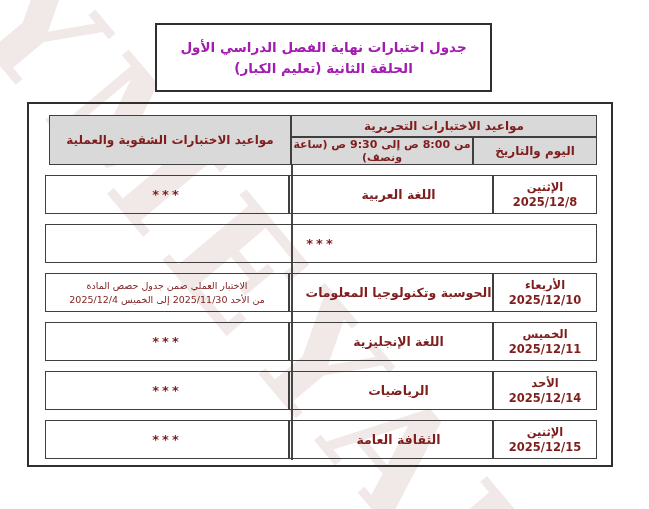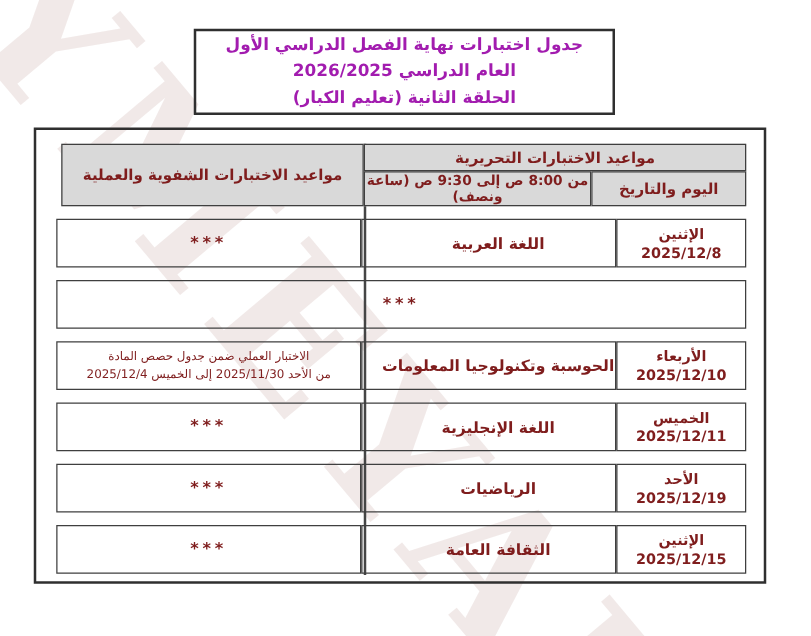--- a/index.html
+++ b/index.html
@@ -176,21 +176,20 @@
 </style>
 </head>
 <body>
 
 <div class="page">
 
   <div class="watermark">YMEYAU</div>
 
   <div class="title-box">
     <div class="title-line">جدول اختبارات نهاية الفصل الدراسي الأول</div>
-    <div class="title-line">العام الدراسي 2026/2025</div>
     <div class="title-line">الحلقة الثانية (تعليم الكبار)</div>
   </div>
 
   <div class="table-frame">
     <div class="vline"></div>
 
     <div class="header-block">
       <div class="header-right">
         <div class="cell gray cell-written">مواعيد الاختبارات التحريرية</div>
         <div class="header-subrow">
@@ -233,21 +232,21 @@
           <span>الخميس</span>
           <span>2025/12/11</span>
         </div>
         <div class="cell cell-subject">اللغة الإنجليزية</div>
         <div class="cell cell-oral">***</div>
       </div>
 
       <div class="row">
         <div class="cell cell-date">
           <span>الأحد</span>
-          <span>2025/12/19</span>
+          <span>2025/12/14</span>
         </div>
         <div class="cell cell-subject">الرياضيات</div>
         <div class="cell cell-oral">***</div>
       </div>
 
       <div class="row">
         <div class="cell cell-date">
           <span>الإثنين</span>
           <span>2025/12/15</span>
         </div>

